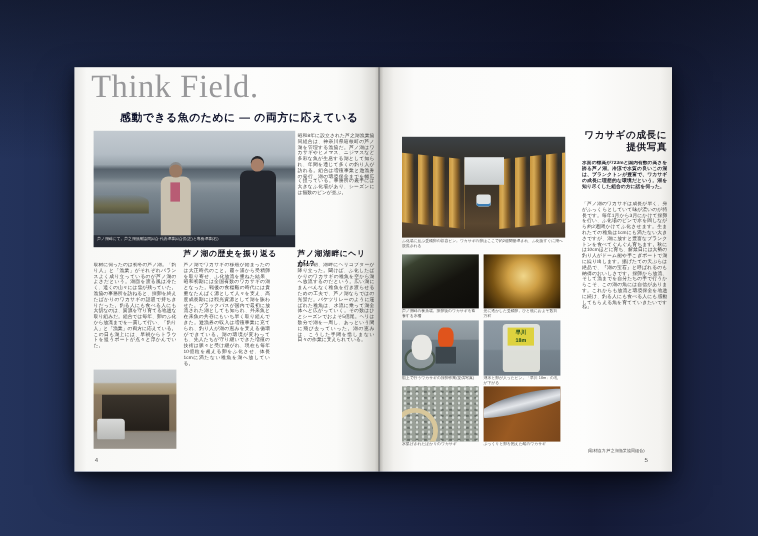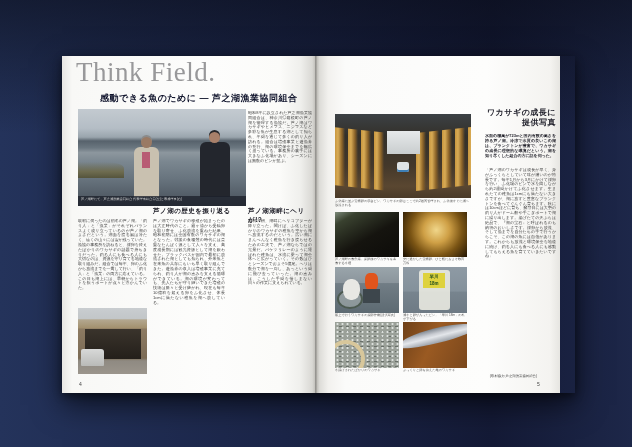--- a/index.html
+++ b/index.html
@@ -6,21 +6,20 @@
   body{
     width:632px;height:447px;overflow:hidden;position:relative;
     font-family:"Liberation Sans","DejaVu Sans",sans-serif;
     background:
       linear-gradient(180deg, rgba(8,10,20,.55) 0%, rgba(8,10,20,0) 30%),
       linear-gradient(90deg,#24335b 0%,#1b2548 45%,#141a36 78%,#1d2749 100%);
   }
   .spread{
     position:absolute;left:62px;top:56px;width:498px;height:337px;
     box-shadow:0 12px 28px rgba(0,0,0,.6),0 3px 8px rgba(0,0,0,.45);
-    padding-left:15px;
   }
   .page{position:absolute;top:0;height:337px;overflow:hidden;}
   .page-left{
     left:0;width:254px;
     background:linear-gradient(90deg,#e7e6e3 0%,#f8f8f6 4%,#fdfdfc 60%,#fbfbf9 86%,#efefec 94%,#d9d8d4 98.5%,#bcbab5 100%);
   }
   .page-right{
     left:254px;width:244px;
     background:linear-gradient(90deg,#b5b3ae 0%,#dddcd8 1.5%,#f2f1ee 5%,#fbfbfa 12%,#fdfdfc 70%,#f4f3f0 96%,#e6e5e1 100%);
   }
@@ -102,21 +101,21 @@
   .article-body{left:169px;top:112px;width:71px;height:166px;}
   .credit{position:absolute;left:155px;top:318px;width:85px;text-align:center;font-size:3.4px;color:#444;}
 </style>
 </head>
 <body>
 
 <div class="spread">
 
   <div class="page page-left">
     <div class="masthead-title">Think Field.</div>
-    <div class="masthead-sub">感動できる魚のために ― 芦之湖漁業協同組合</div>
+    <div class="masthead-sub">感動できる魚のために ― の両方に応えている</div>
 
     <div class="photo main-photo-left">
       <div class="reeds"></div>
       <div class="fig fig-left"></div>
       <div class="fig fig-right"></div>
       <div class="photo-capbar">芦ノ湖畔にて。芦之湖漁業協同組合 代表理事組合長(左)と専務理事(右)</div>
     </div>
 
     <div class="body-txt" style="left:186px;top:55px;width:64px;height:96px;">昭和8年に設立された芦之湖漁業協同組合は、神奈川県箱根町の芦ノ湖を管理する漁協だ。芦ノ湖はワカサギやヒメマス、ニジマスなど多彩な魚が生息する湖として知られ、年間を通じて多くの釣り人が訪れる。組合は増殖事業と遊漁券の発行、湖の環境保全までを幅広く担っている。事務所の裏手には大きなふ化場があり、シーズンには無数のビンが並ぶ。</div>
 

